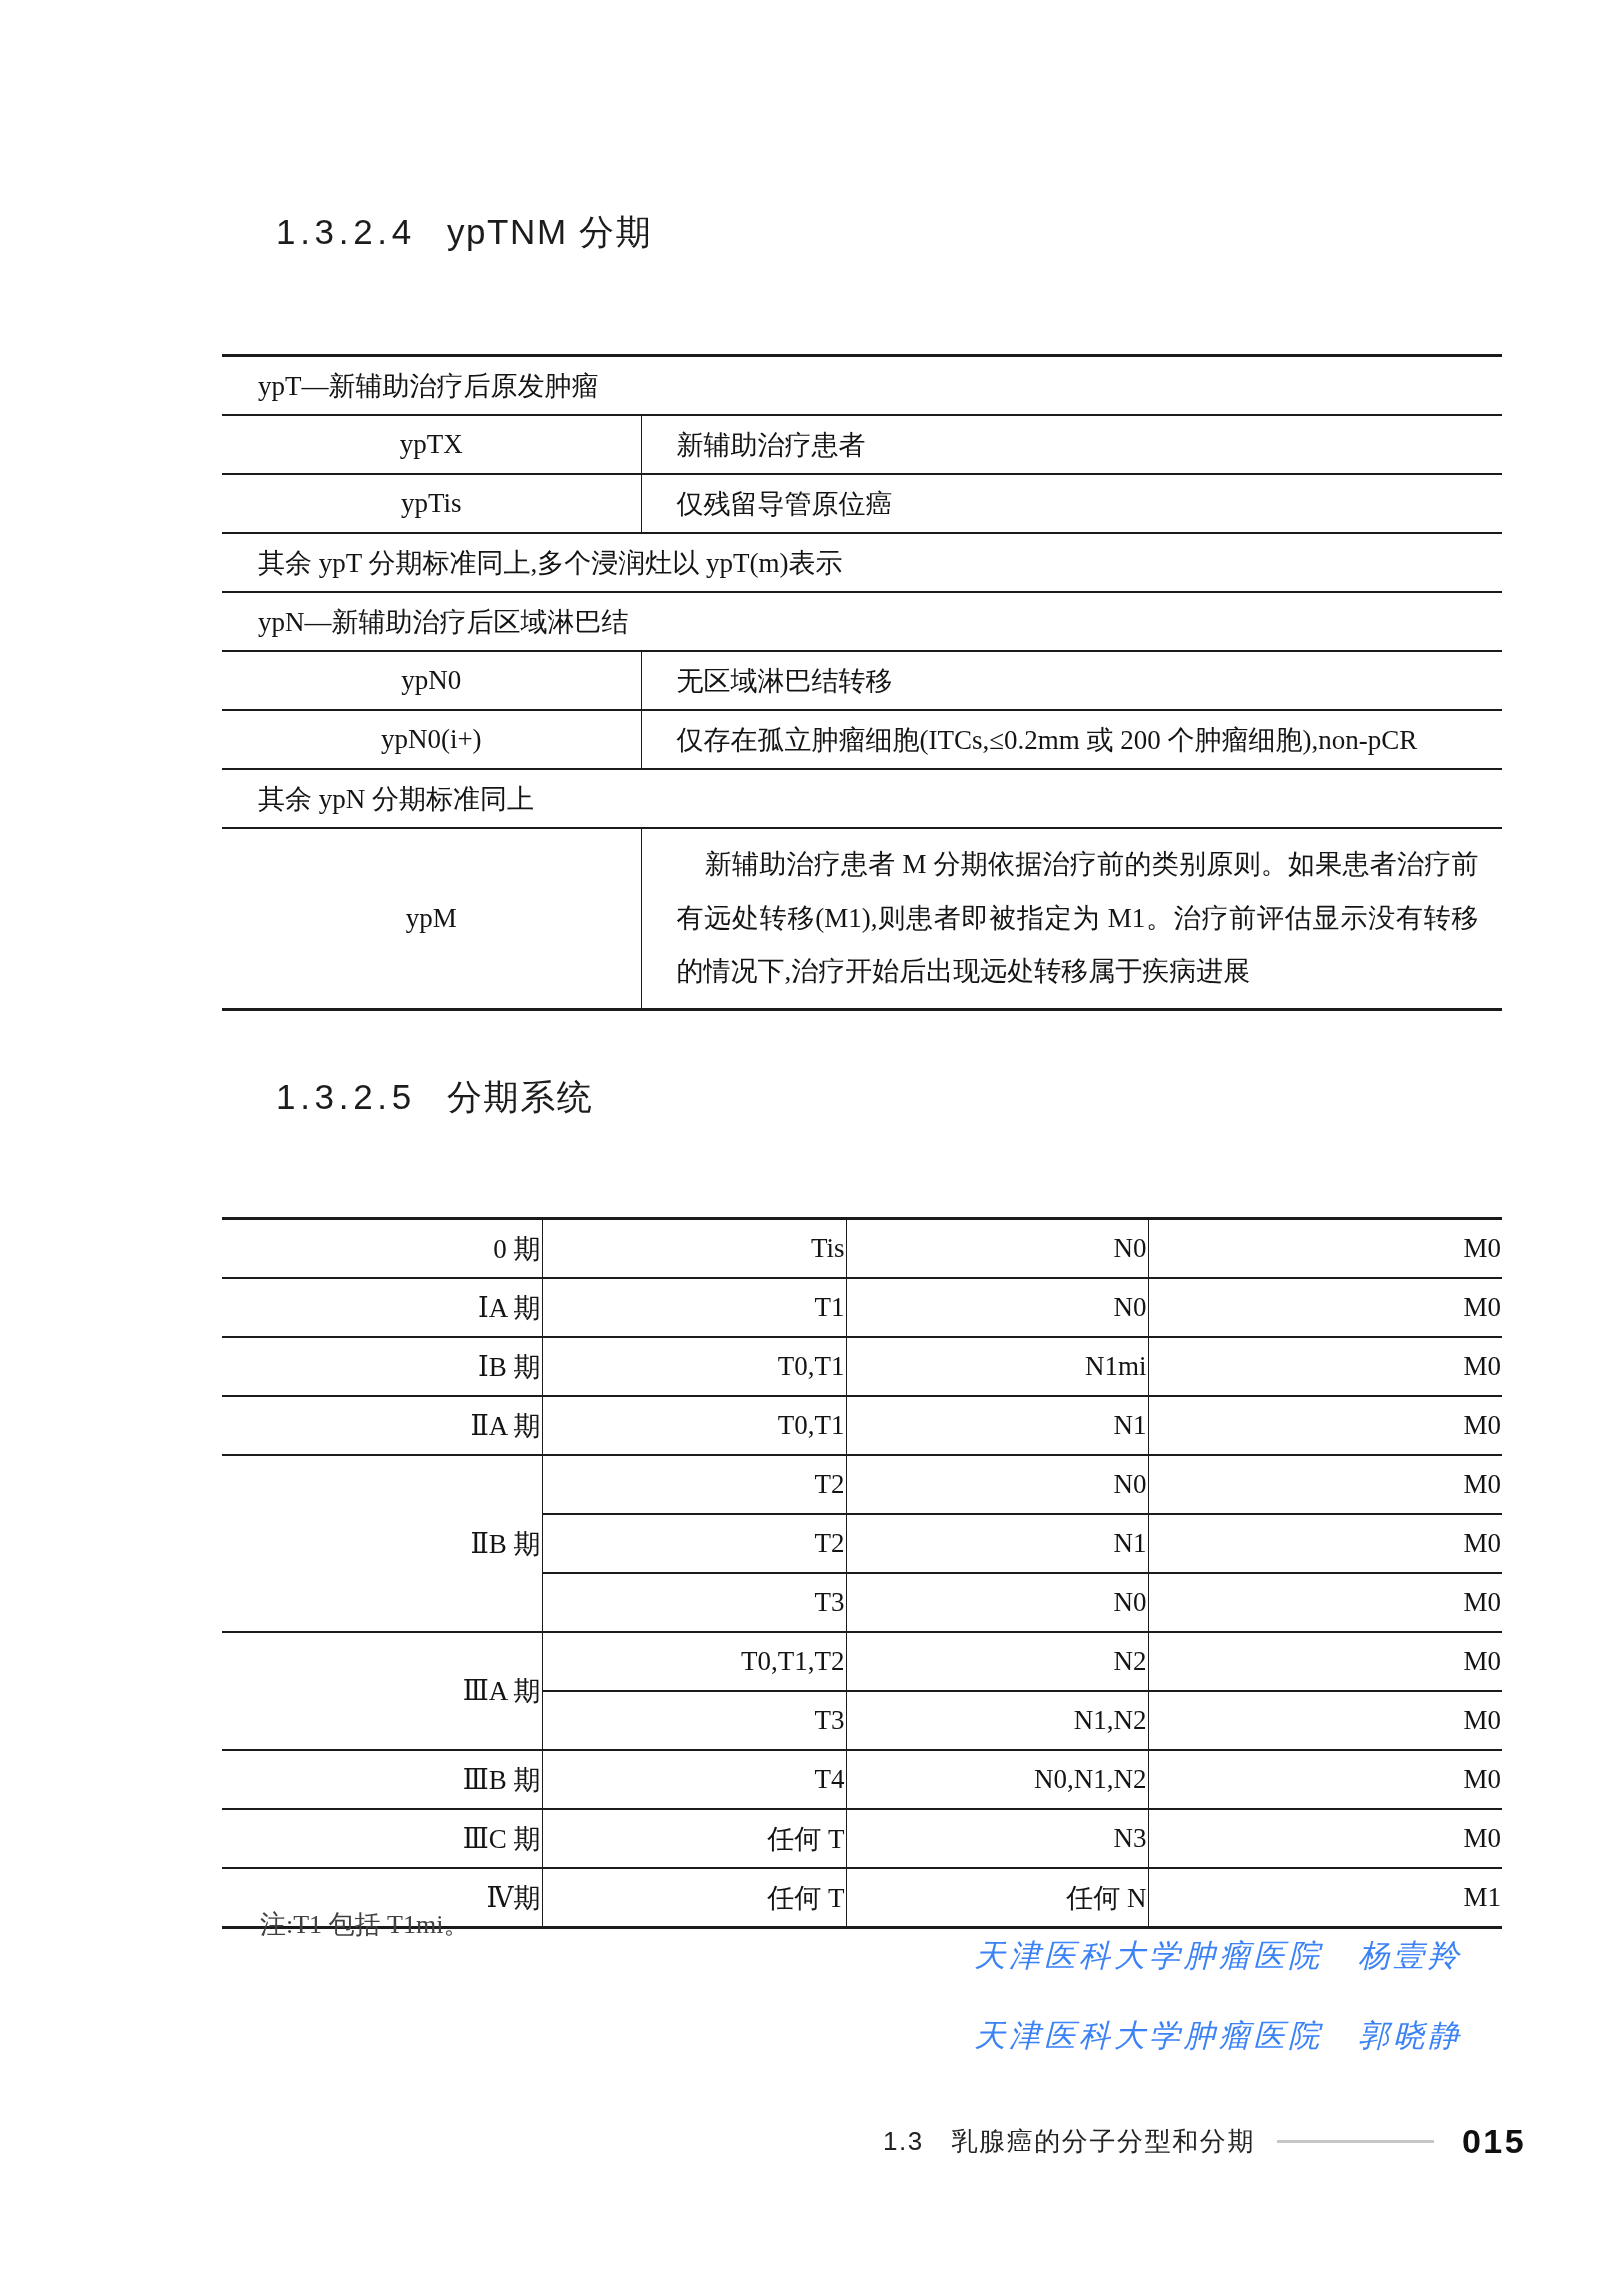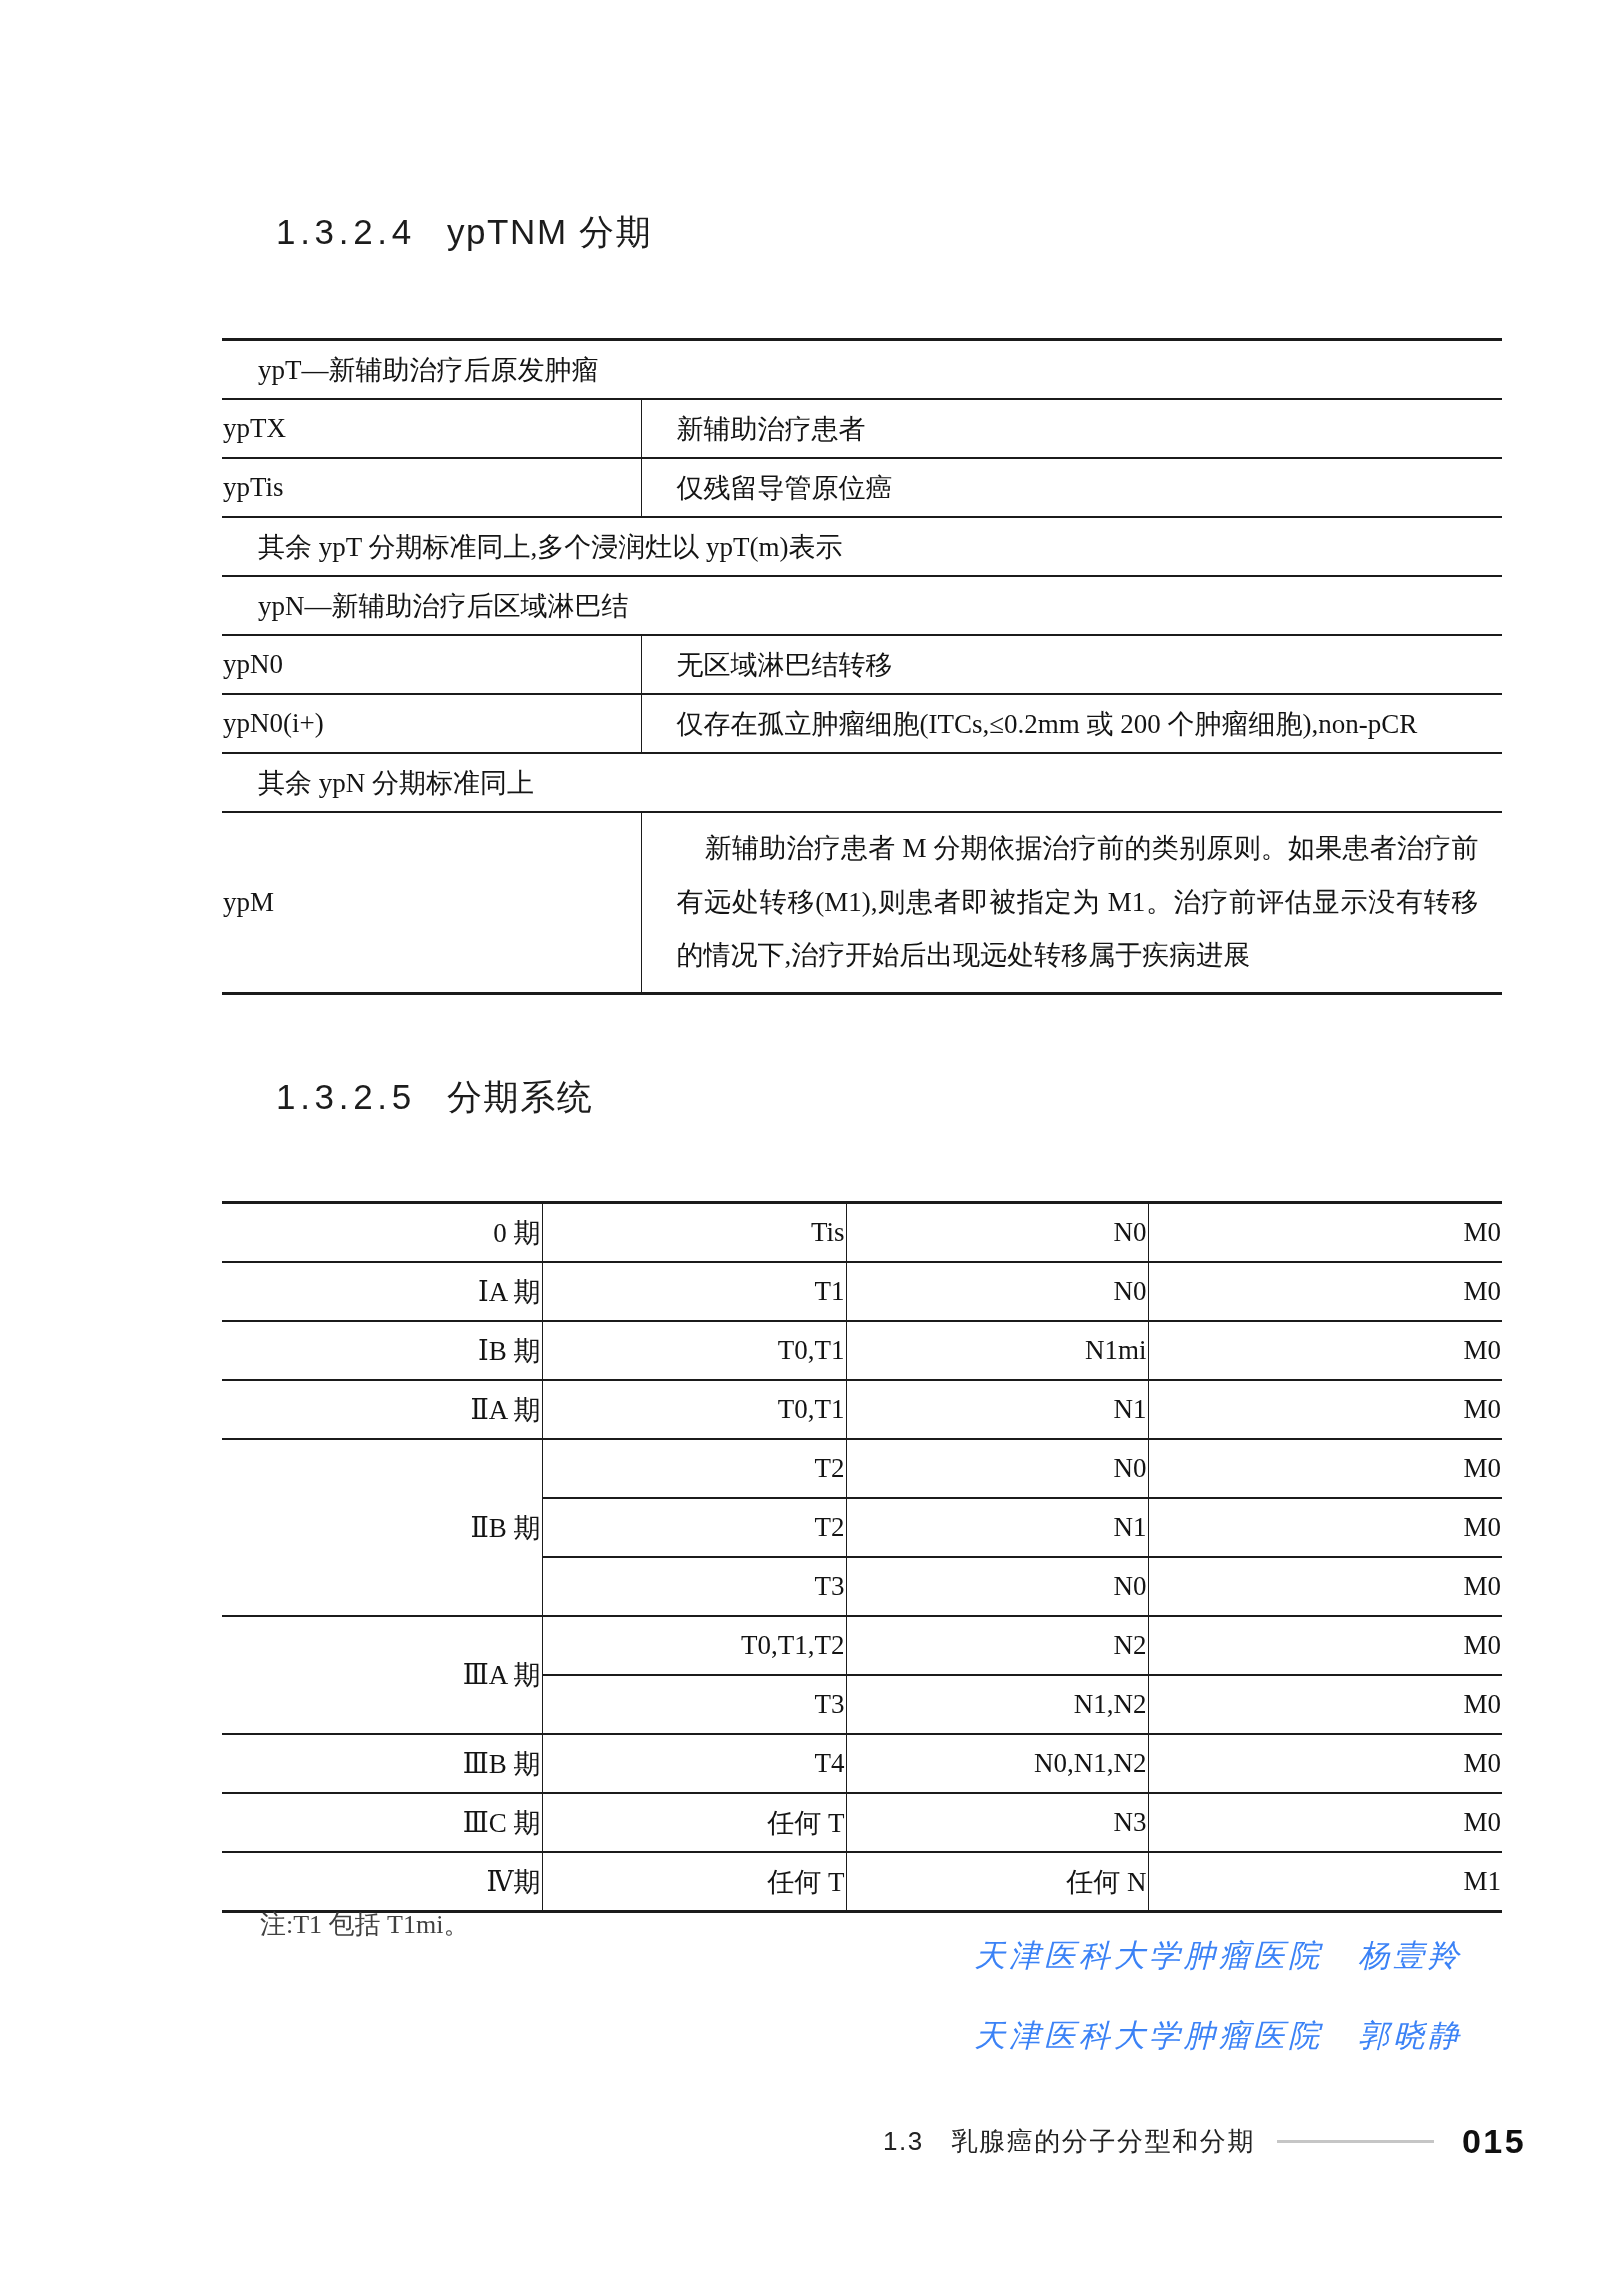--- a/index.html
+++ b/index.html
@@ -11,27 +11,27 @@
     position:absolute;left:276px;margin:0;
     font-family:"Liberation Sans","DejaVu Sans",sans-serif;
     font-weight:500;font-size:35px;color:#1c1c1c;letter-spacing:1.6px;
   }
   .sec .num{letter-spacing:4.7px;margin-right:31px;}
   #sec1{top:209px;}
   #sec2{top:1074px;}
 
   table{
     position:absolute;left:222px;width:1280px;border-collapse:collapse;table-layout:fixed;
-    font-size:27px;color:#141414;
+    font-size:27px;color:#141414;margin-top:16px;
   }
   .t1{top:338px;border-top:3.9px solid #1b1b1b;border-bottom:3.9px solid #1b1b1b;}
   .t1 td{border-bottom:2.4px solid #1b1b1b;height:55px;vertical-align:middle;}
   .t1 tr:last-child td{border-bottom:none;}
   .t1 .full{padding-left:36px;}
-  .t1 .label{}
+  .t1 .label{text-align:center;}
   .t1 .desc{border-left:1.6px solid #1b1b1b;padding-left:35px;padding-right:23.6px;}
   .t1 tr.tall td{height:157px;}
   .t1 .multiline{text-align:justify;text-indent:1.05em;line-height:1.98;padding-top:9.4px;padding-bottom:9.4px;}
 
   .t2{top:1201px;border-top:3.9px solid #1b1b1b;border-bottom:3.9px solid #1b1b1b;text-align:right;}
   .t2 td{
     border:2.4px solid #1b1b1b;border-left-width:1.6px;border-right-width:1.6px;
     height:55px;vertical-align:middle;
   }
   .t2 td.stage{border-left:none;}

